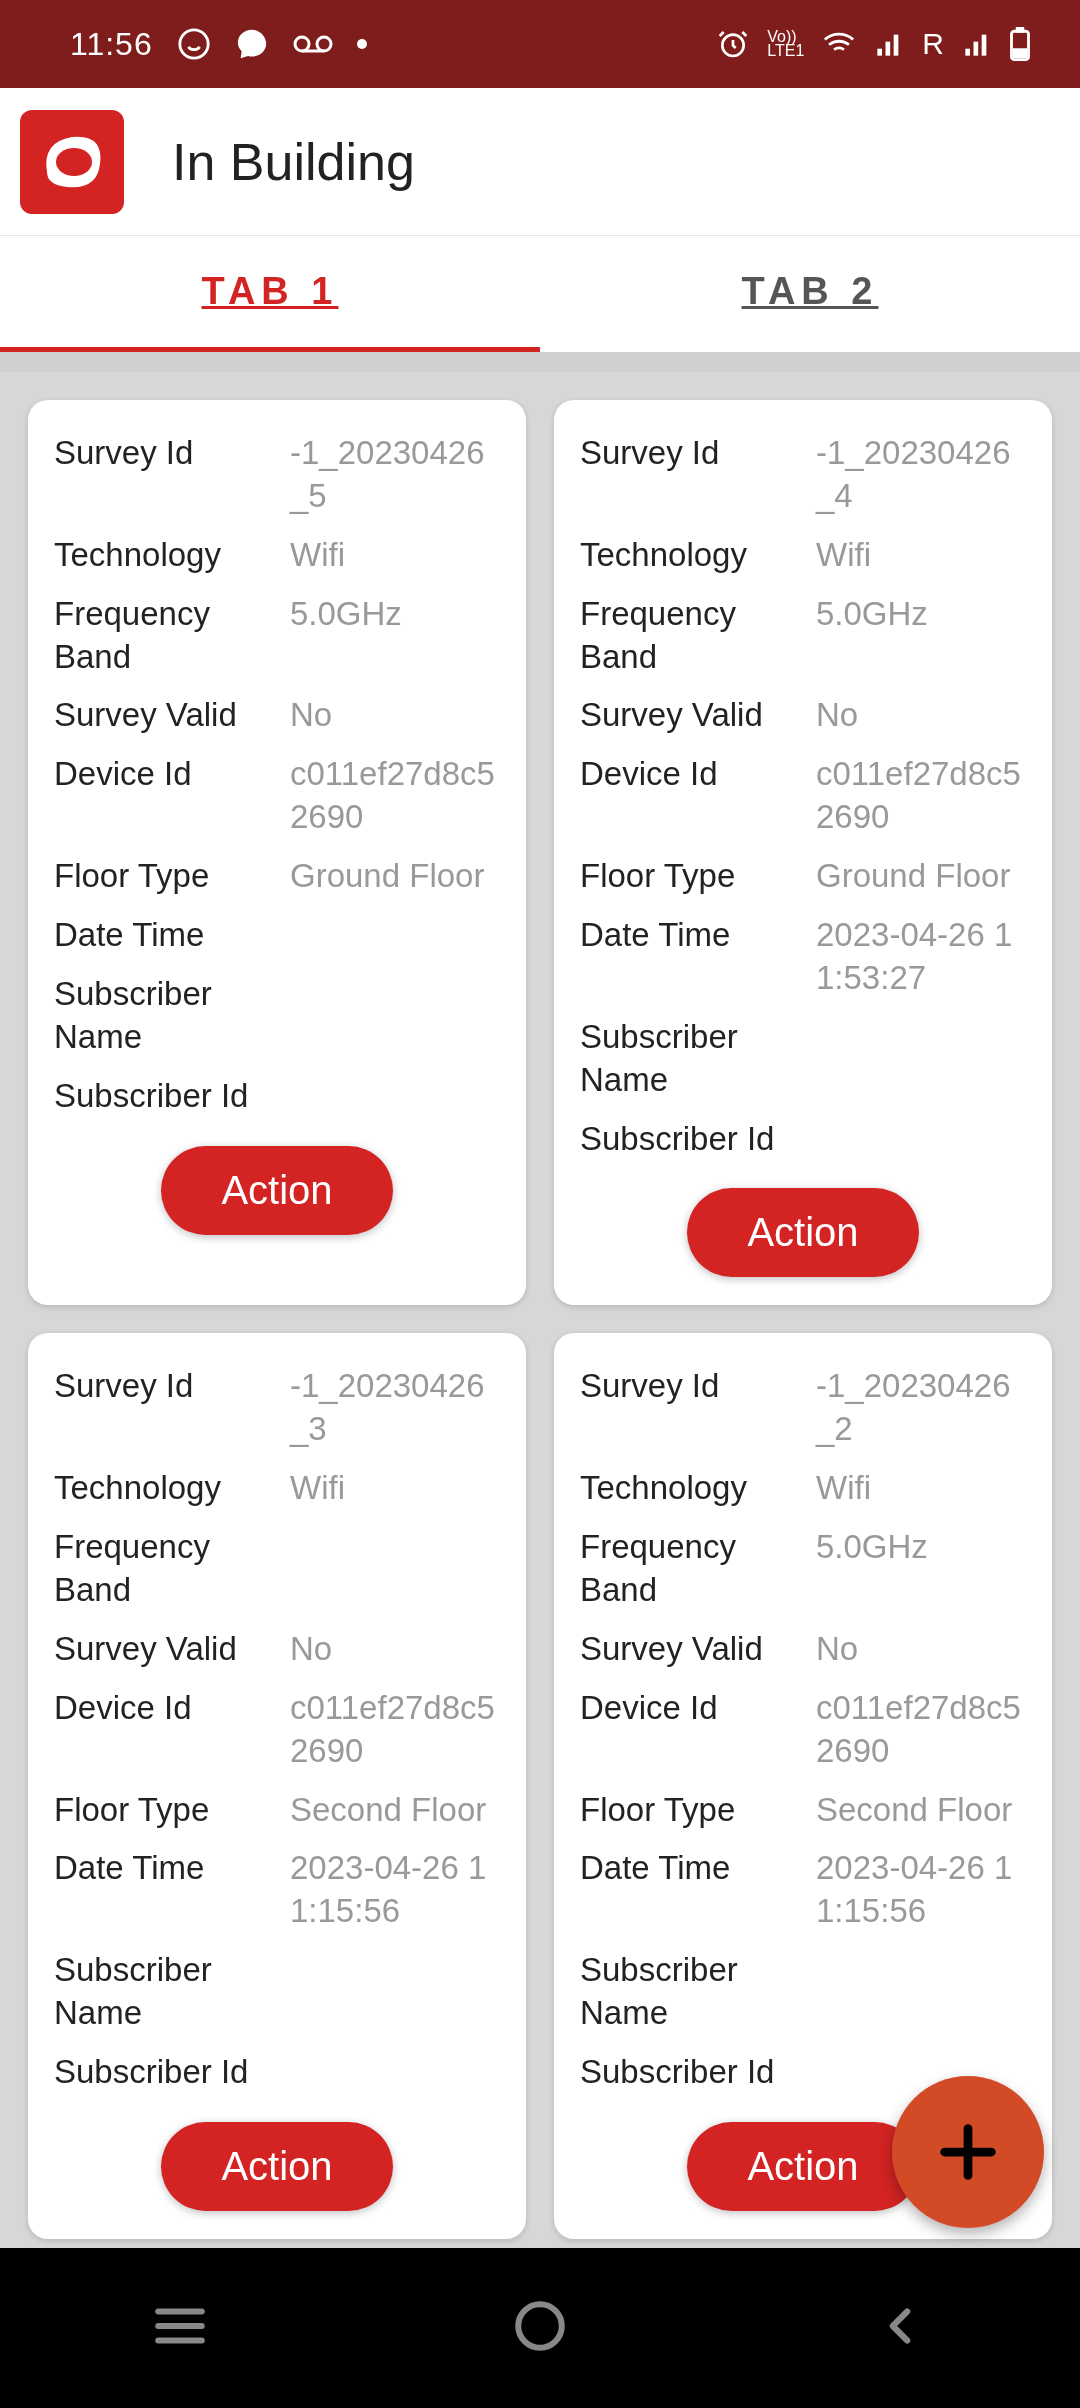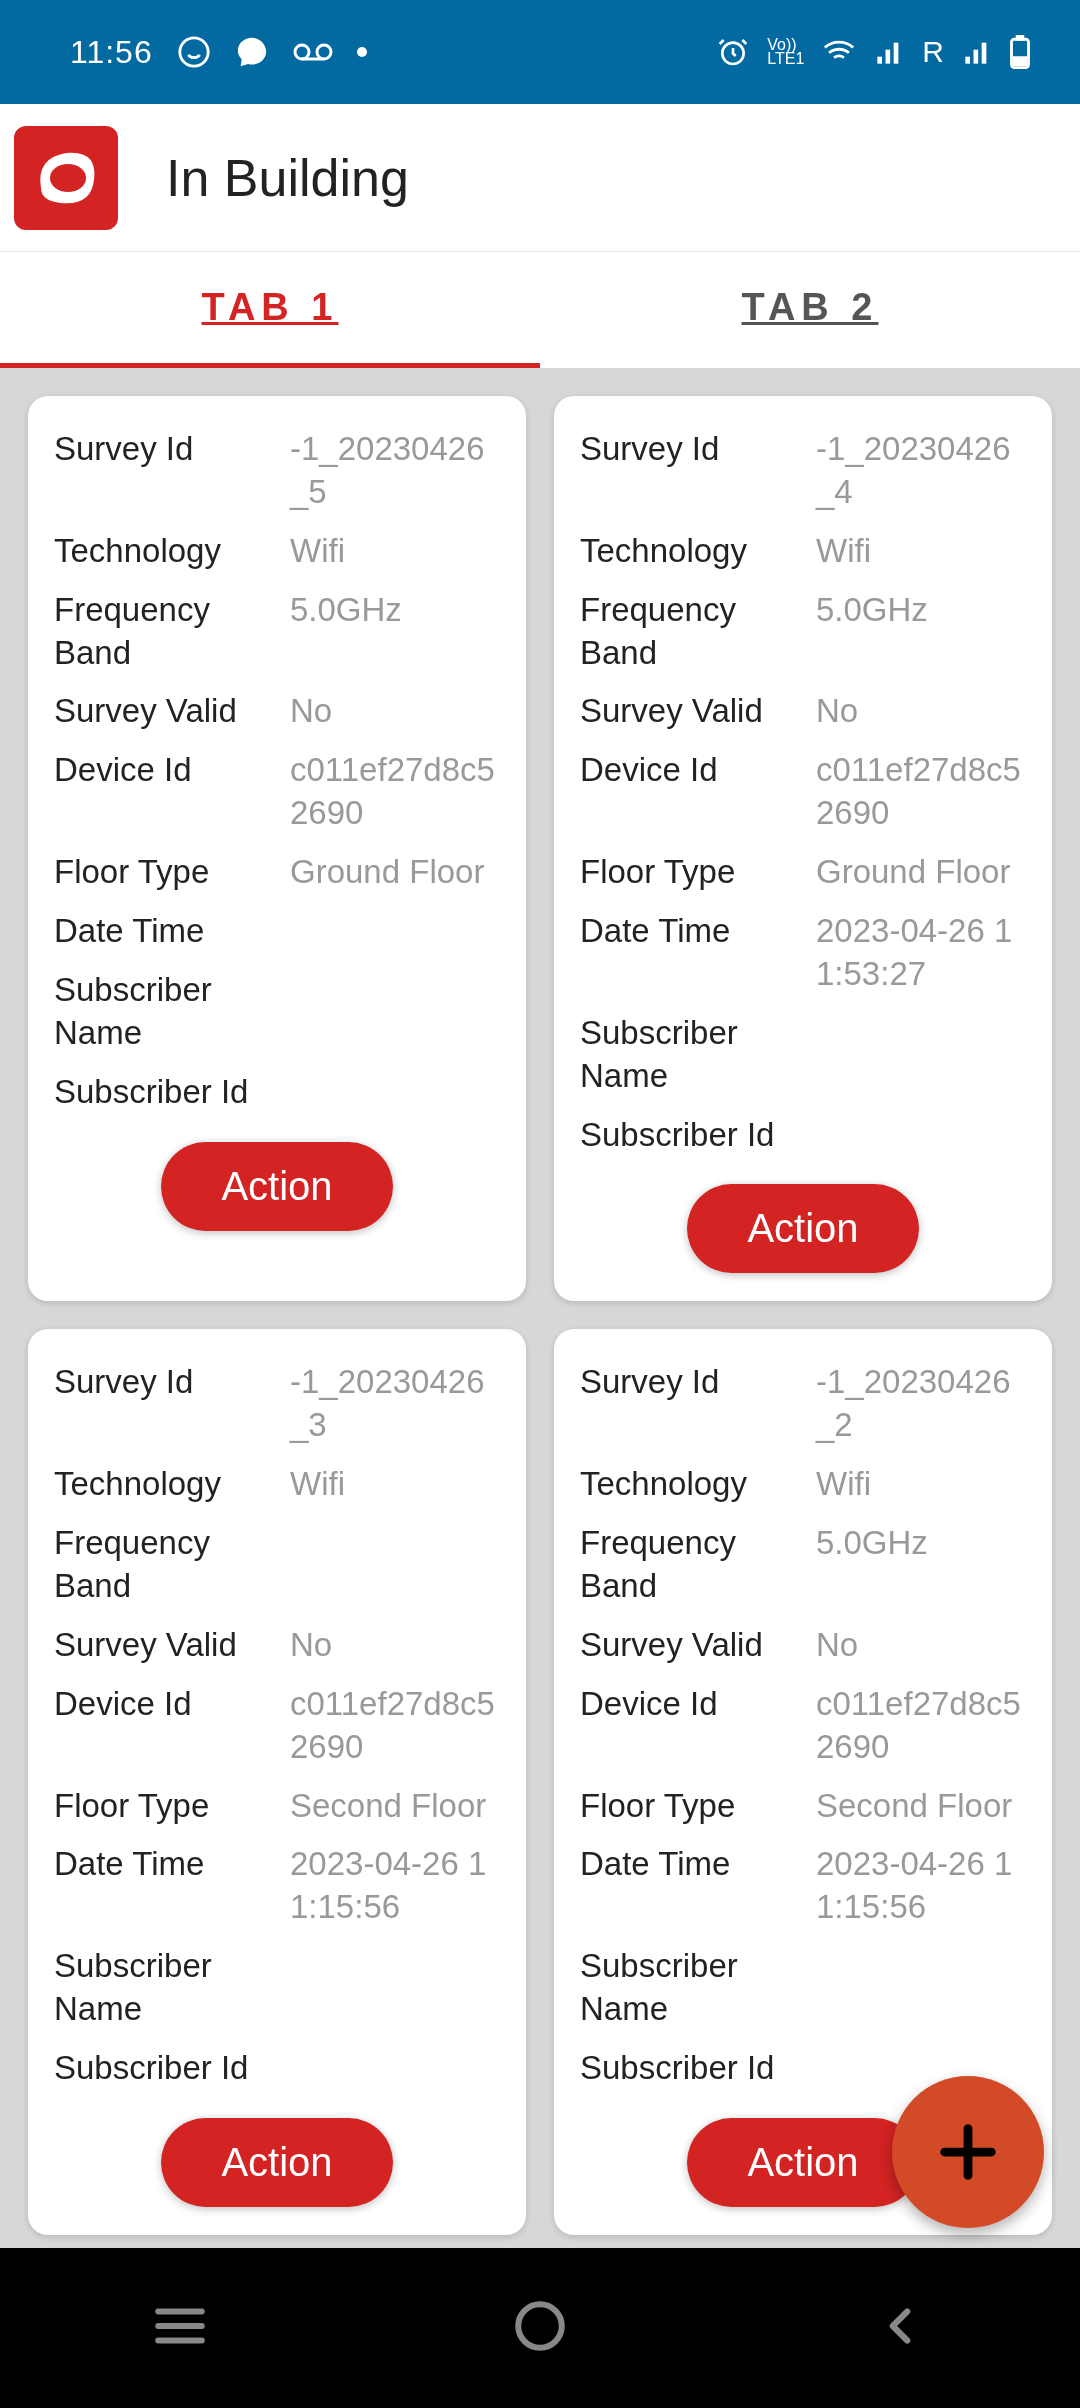--- a/index.html
+++ b/index.html
@@ -1,39 +1,39 @@
 <!DOCTYPE html>
 <html><head>
 <meta charset="utf-8">
 <style>
   * { box-sizing: border-box; margin: 0; padding: 0; }
   html, body { width: 1080px; height: 2408px; font-family: 'Segoe UI', Arial, sans-serif; background: #d0d0d0; overflow: hidden; }
   
   .status-bar {
-    height: 104px;
-    background: #0369a1;
+    height: 88px;
+    background: #7f1d1d;
     display: flex;
     align-items: center;
     justify-content: space-between;
     padding: 0 50px 0 70px;
     color: #fff;
     font-size: 30px;
     font-weight: 500;
   }
   .status-left { display: flex; align-items: center; gap: 24px; }
   .status-right { display: flex; align-items: center; gap: 18px; }
   .clock { font-size: 32px; letter-spacing: 1px; }
   .sb-icon { display: inline-flex; align-items: center; justify-content: center; }
   
   .app-header {
     height: 148px;
     background: #fff;
     display: flex;
     align-items: center;
-    padding: 0 14px;
+    padding: 0 20px;
     gap: 48px;
     border-bottom: 1px solid #e5e5e5;
   }
   .app-logo {
     width: 104px; height: 104px;
     background: #d32323;
     border-radius: 12px;
     display: flex; align-items: center; justify-content: center;
   }
   .app-title { font-size: 52px; font-weight: 500; color: #222; }
@@ -56,20 +56,21 @@
     text-decoration: underline;
   }
   .tab.active { color: #d32323; border-bottom-color: #d32323; }
   
   .content {
     display: grid;
     grid-template-columns: 1fr 1fr;
     gap: 28px;
     padding: 28px;
     background: #d7d7d7;
+    margin-top: 20px;
   }
   
   .card {
     background: #fff;
     border-radius: 20px;
     padding: 24px 26px 28px 26px;
     box-shadow: 0 2px 6px rgba(0,0,0,0.15);
   }
   .row {
     display: flex;

